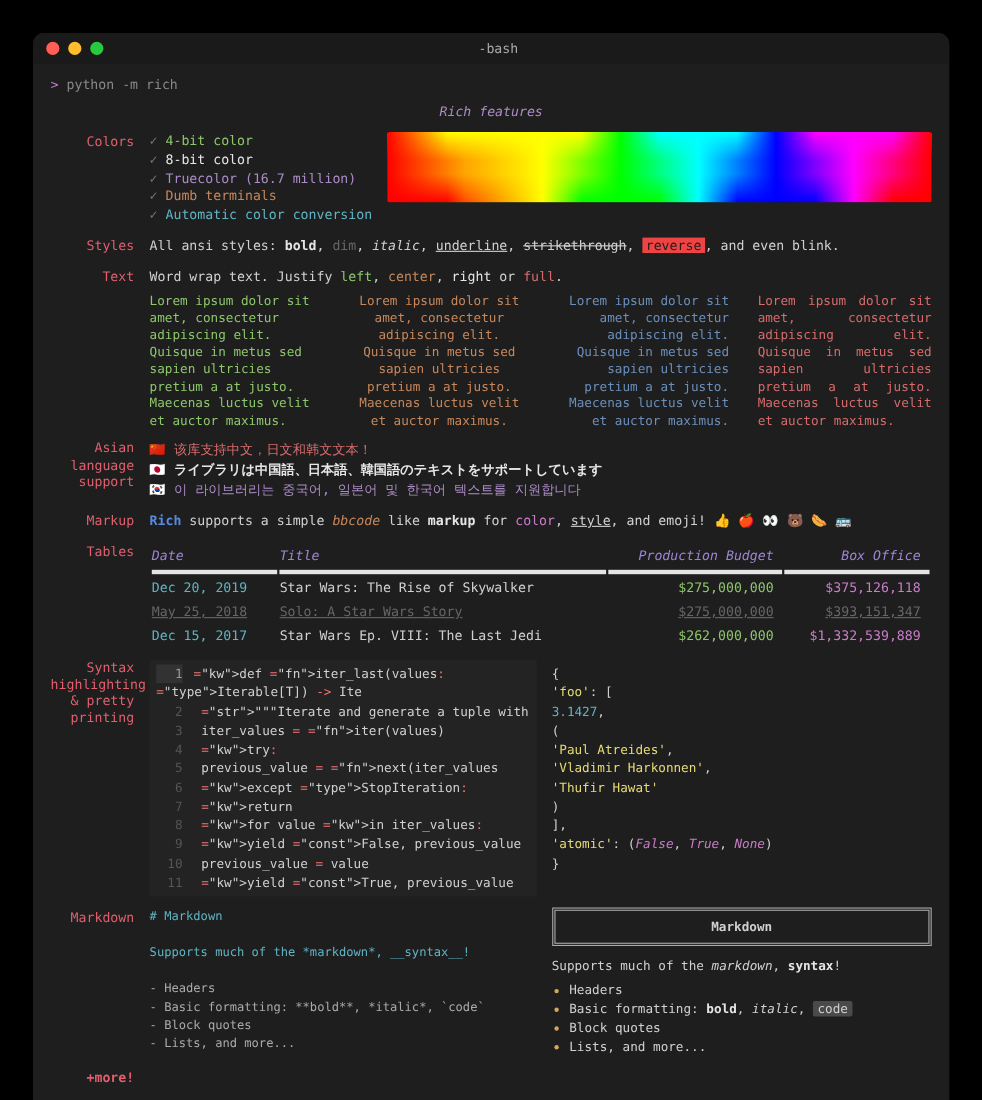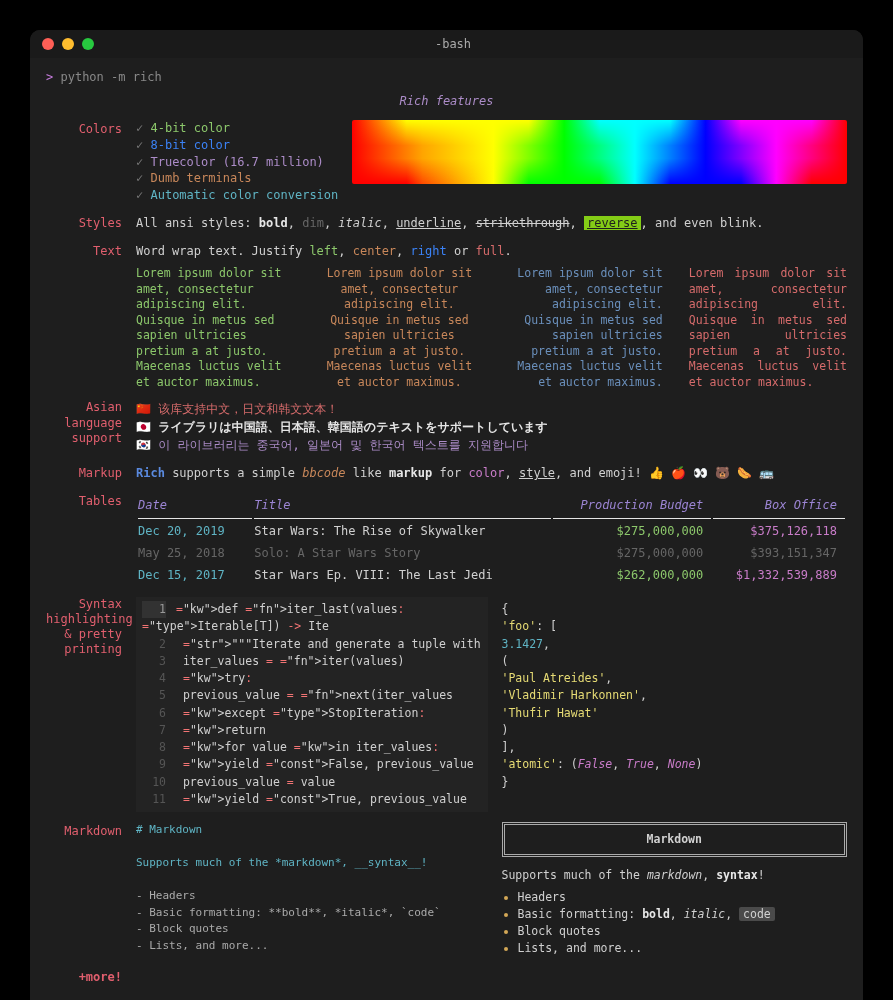--- a/index.html
+++ b/index.html
@@ -51,42 +51,42 @@
     background:
       linear-gradient(to bottom, #fff 0%, transparent 40%, transparent 60%, #000 100%),
       linear-gradient(to right, red, orange, yellow, lime, cyan, blue, magenta, red);
     background-blend-mode: overlay, normal;
   }
   .bold { font-weight:bold; color:#e6e6e6; }
   .dim  { color:#666; }
   .italic { font-style:italic; }
   .underline { text-decoration:underline; }
   .strike { text-decoration:line-through; }
-  .reverse { background:#84cc16; color:#1e1e1e; padding:0 3px;text-decoration:underline; }
+  .reverse { background:#ef4444; color:#1e1e1e; padding:0 3px; }
   .g-green  { color:#8cc76b; }
-  .g-steel  { color:#3b82f6;text-align:right; }
+  .g-steel  { color:#e5e5e5;text-align:right; }
   .g-purple { color:#ac8cc8; }
   .g-orange { color:#c8875a; }
   .g-cyan   { color:#5fb4c4; }
   .g-red    { color:#d66b6b; }
   .g-brightyellow { color:#e6db74; }
   .g-blue  { color:#5a8adf; }
   .g-magenta { color:#c97cc9; }
   .just { display:flex; gap:26px; margin-top:6px; }
   .col { flex:1; line-height:1.35; font-size:11.5px; }
   .col.left   { text-align:left;   color:#8cc76b; }
   .col.center { text-align:center; color:#c8875a; }
   .col.right  { text-align:right;  color:#6a8fbb; }
   .col.full   { text-align:justify; color:#d66b6b; }
   .tbl { width:100%; }
-  .tbl th { text-align:left; color:#9c85d4; font-style:italic; font-weight:normal; padding:2px 8px 4px 0; border-bottom:1px solid #e5e5e5;}
+  .tbl th { text-align:left; color:#9c85d4; font-style:italic; font-weight:normal; padding:2px 8px 4px 0; border-bottom:4px solid #e5e5e5;}
   .tbl th.r, .tbl td.r { text-align:right; }
   .tbl td { padding:1px 8px 1px 0; }
   .tbl td.date { color:#5fb4c4; }
-  .tbl tr.dim td { color:#666; }
+  .tbl tr.dim td { color:#666;text-decoration:underline; }
   .tbl td.italic { font-style:italic; }
   .code-wrap { display:flex; gap:8px; }
   .codebox { background:#232323; padding:4px 6px; flex:1; font-size:11.5px;}
   .ln { display:inline-block; width:24px; text-align:right; color:#555; margin-right:10px;}
   .ln.hl { color:#999; background:#323232; }
   .num { color:#5fb4c4; }
   .op { color:#f27474; }
   .const { color:#c97cc9; font-style:italic; }
   .md-wrap { display:flex; gap:20px; }
   .md-src  { flex:1; color:#aaa; font-size:11px;}

